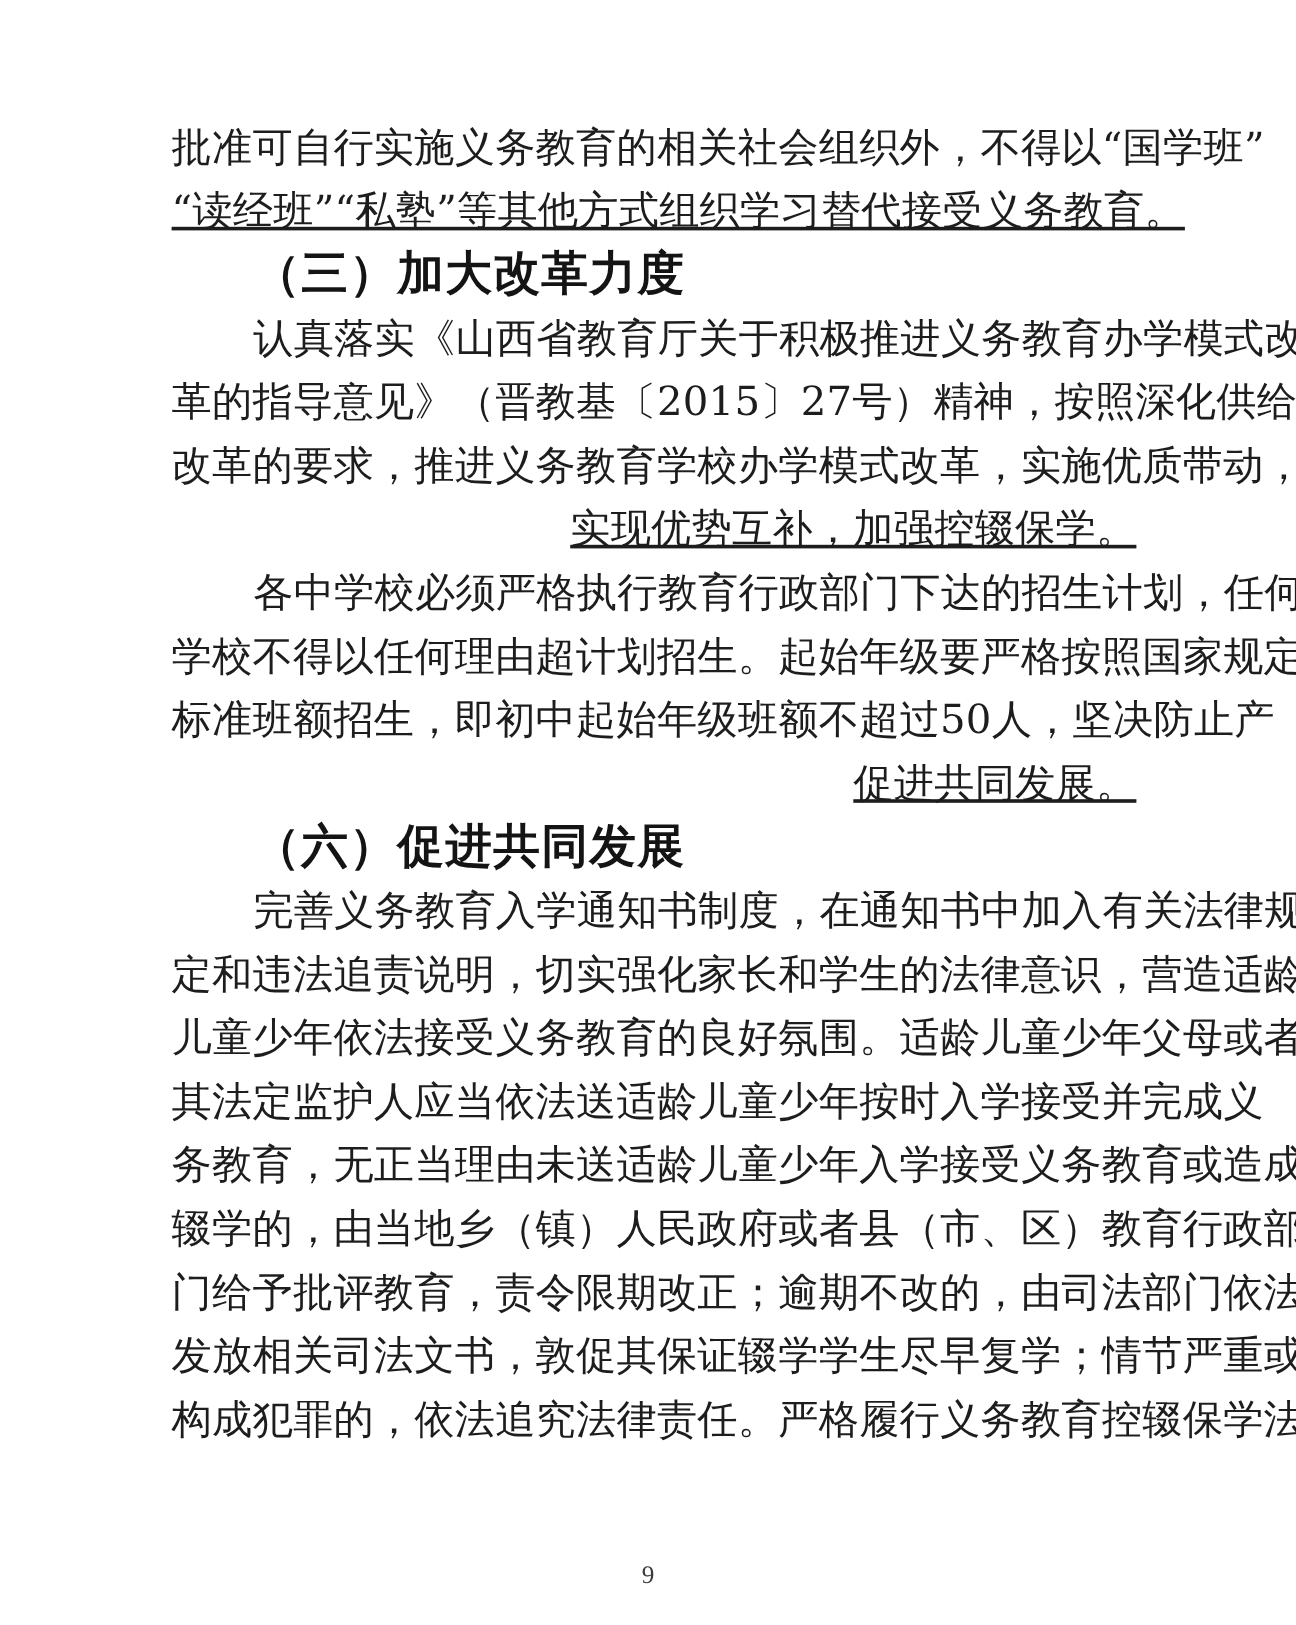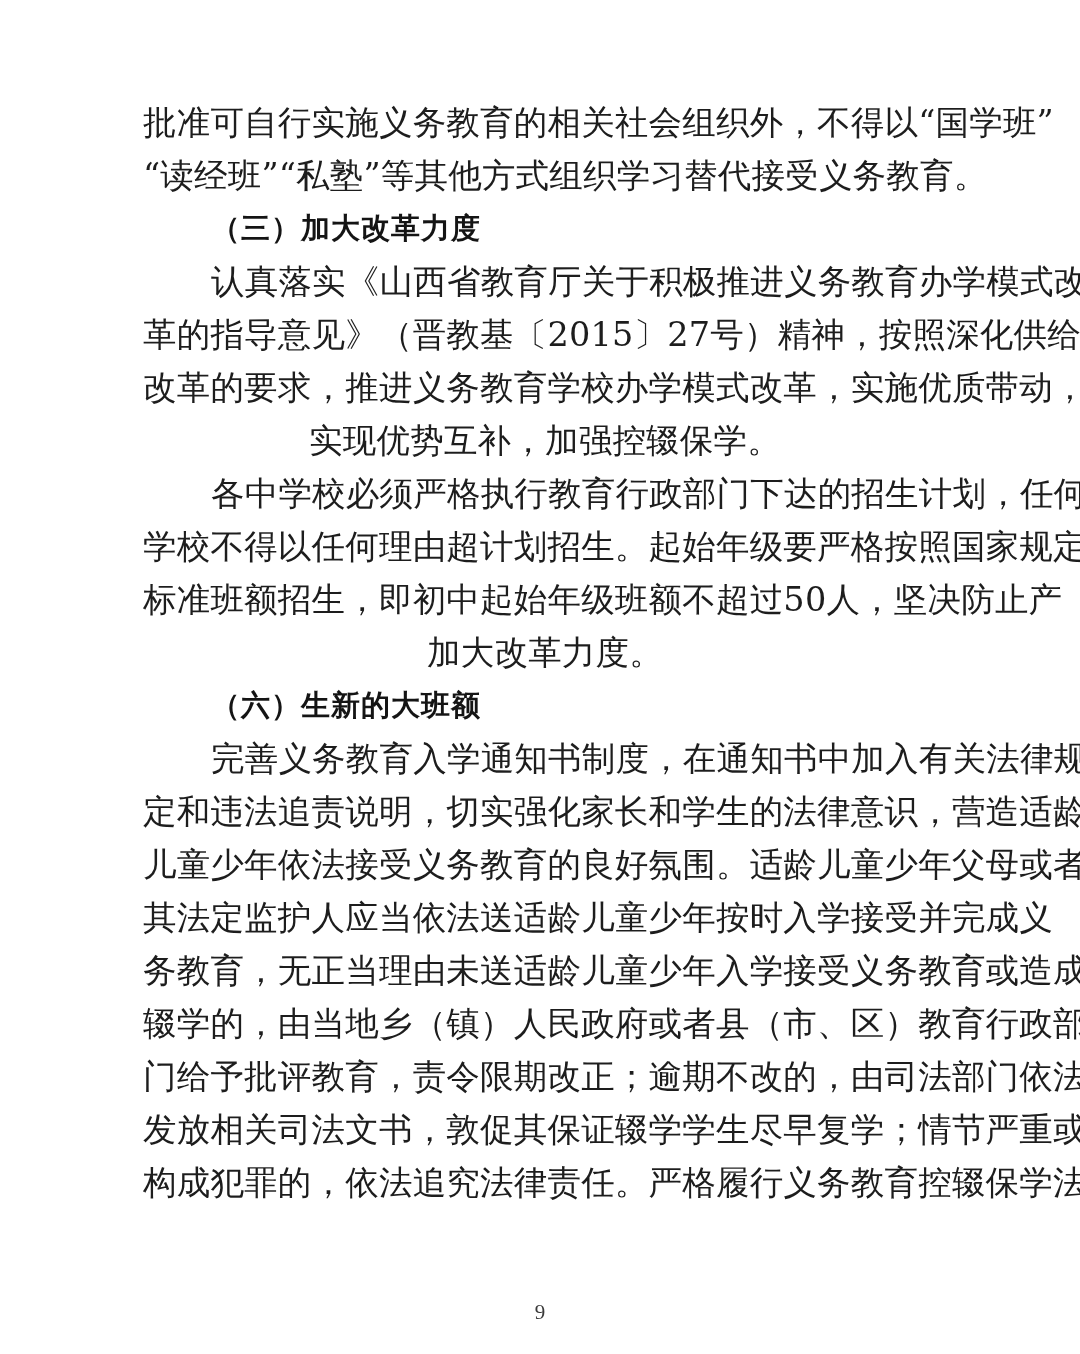--- a/index.html
+++ b/index.html
@@ -39,35 +39,36 @@
   .line.just {
     display: flex;
     justify-content: space-between;
   }
   .line.just > span {
     display: inline-block;
   }
   
   .line.flow {
     display: block;
-    text-align: center;
+    text-align: right;
+    text-decoration: underline;
   }
   
   .line.indent {
     text-indent: 68px;
   }
   .line.just.indent {
     text-indent: 0;
     padding-left: 68px;
   }
   
   .heading {
     height: 53px;
     line-height: 53px;
-    font-size: 29px;
+    font-size: 39px;
     font-weight: bold;
     padding-left: 68px;
     white-space: nowrap;
     color: #141414;
     letter-spacing: 1px;
     font-family: "DejaVu Serif", "Liberation Serif", serif;
   }
   .page-number {
     position: absolute;
     left: 0;
@@ -297,24 +298,24 @@
           <span>5</span>
           <span>0</span>
           <span>人</span>
           <span>，</span>
           <span>坚</span>
           <span>决</span>
           <span>防</span>
           <span>止</span>
           <span>产</span>
         </div>
-      <div class="line flow">加大改革力度。</div>
+      <div class="line flow">促进共同发展。</div>
     </div>
 
-    <div class="heading">（六）生新的大班额</div>
+    <div class="heading">（六）促进共同发展</div>
     <div>
       <div class="line just indent">
           <span>完</span>
           <span>善</span>
           <span>义</span>
           <span>务</span>
           <span>教</span>
           <span>育</span>
           <span>入</span>
           <span>学</span>

